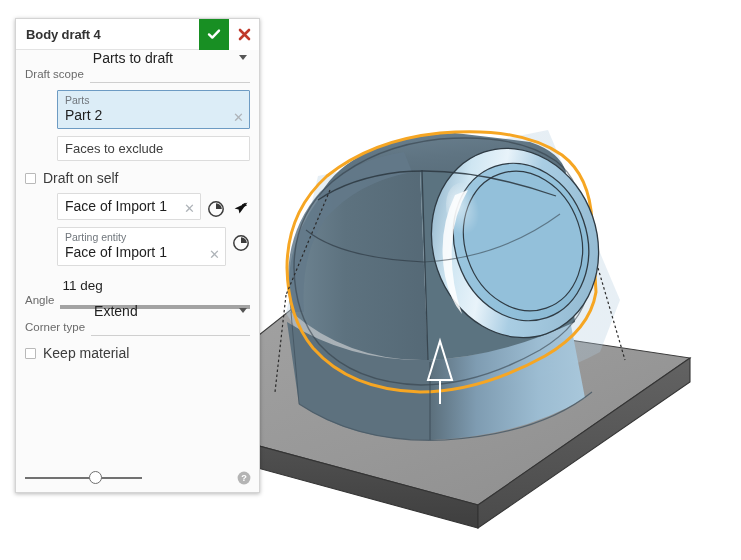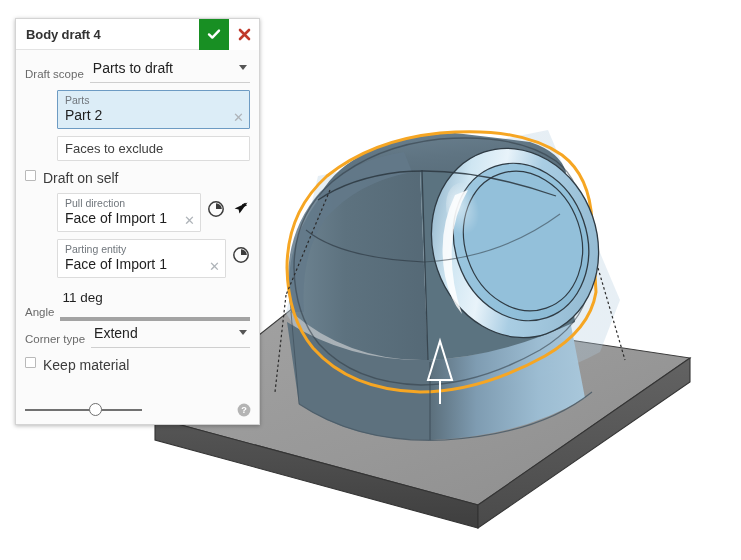--- a/index.html
+++ b/index.html
@@ -24,21 +24,21 @@
     background: #ffffff;
   }
   #viewport svg { display: block; }
 
   
   #panel {
     position: absolute;
     left: 15px;
     top: 18px;
     width: 245px;
-    height: 407px;
+    height: 475px;
     background: #fbfbfb;
     border: 1px solid #d4d4d4;
     box-shadow: 0 1px 4px rgba(0,0,0,0.28);
     box-sizing: border-box;
     z-index: 50;
   }
 
   .panel-header {
     height: 31px;
     background: #ffffff;
@@ -93,21 +93,21 @@
     padding-bottom: 3px;
     margin-top: 12px;
   }
   .dd-control {
     flex: 1;
     margin-left: 6px;
     border-bottom: 1px solid #cfcfcf;
     display: flex;
     align-items: center;
     justify-content: space-between;
-    padding: 0 3px 6px 3px;
+    padding: 0 3px 16px 3px;
     cursor: pointer;
   }
   .dd-value {
     font-size: 14px;
     color: #222222;
     white-space: nowrap;
   }
   .caret {
     width: 0; height: 0;
     border-left: 4.5px solid transparent;
@@ -176,21 +176,21 @@
   }
   .icon-btn {
     width: 19px; height: 19px;
     display: flex; align-items: center; justify-content: center;
     cursor: pointer;
   }
 
   
   .row-check {
     display: flex;
-    align-items: flex-start;
+    align-items: center;
     margin-top: 9px;
     cursor: pointer;
   }
   .cbx {
     width: 11px; height: 11px;
     border: 1px solid #b9b9b9;
     background: #ffffff;
     border-radius: 1px;
     box-sizing: border-box;
     margin-right: 7px;
@@ -451,21 +451,20 @@
       <span class="q-placeholder">Faces to exclude</span>
     </div>
 
     <div class="row-check">
       <span class="cbx"></span>
       <span class="cbx-label">Draft on self</span>
     </div>
 
     <div class="qbox-with-icons">
       <div class="qbox">
-        <span class="q-label">Pull direction</span>
         <span class="q-value">Face of Import 1</span>
         <span class="q-clear">✕</span>
       </div>
       <div class="side-icons">
         <div class="icon-btn">
           <svg width="18" height="18" viewBox="0 0 18 18">
             <circle cx="9" cy="9" r="7.2" fill="none" stroke="#3c3c3c" stroke-width="1.5"></circle>
             <path d="M9 9 L9 3.2 A5.8 5.8 0 0 1 14.8 9 Z" fill="#3c3c3c"></path>
           </svg>
         </div>

